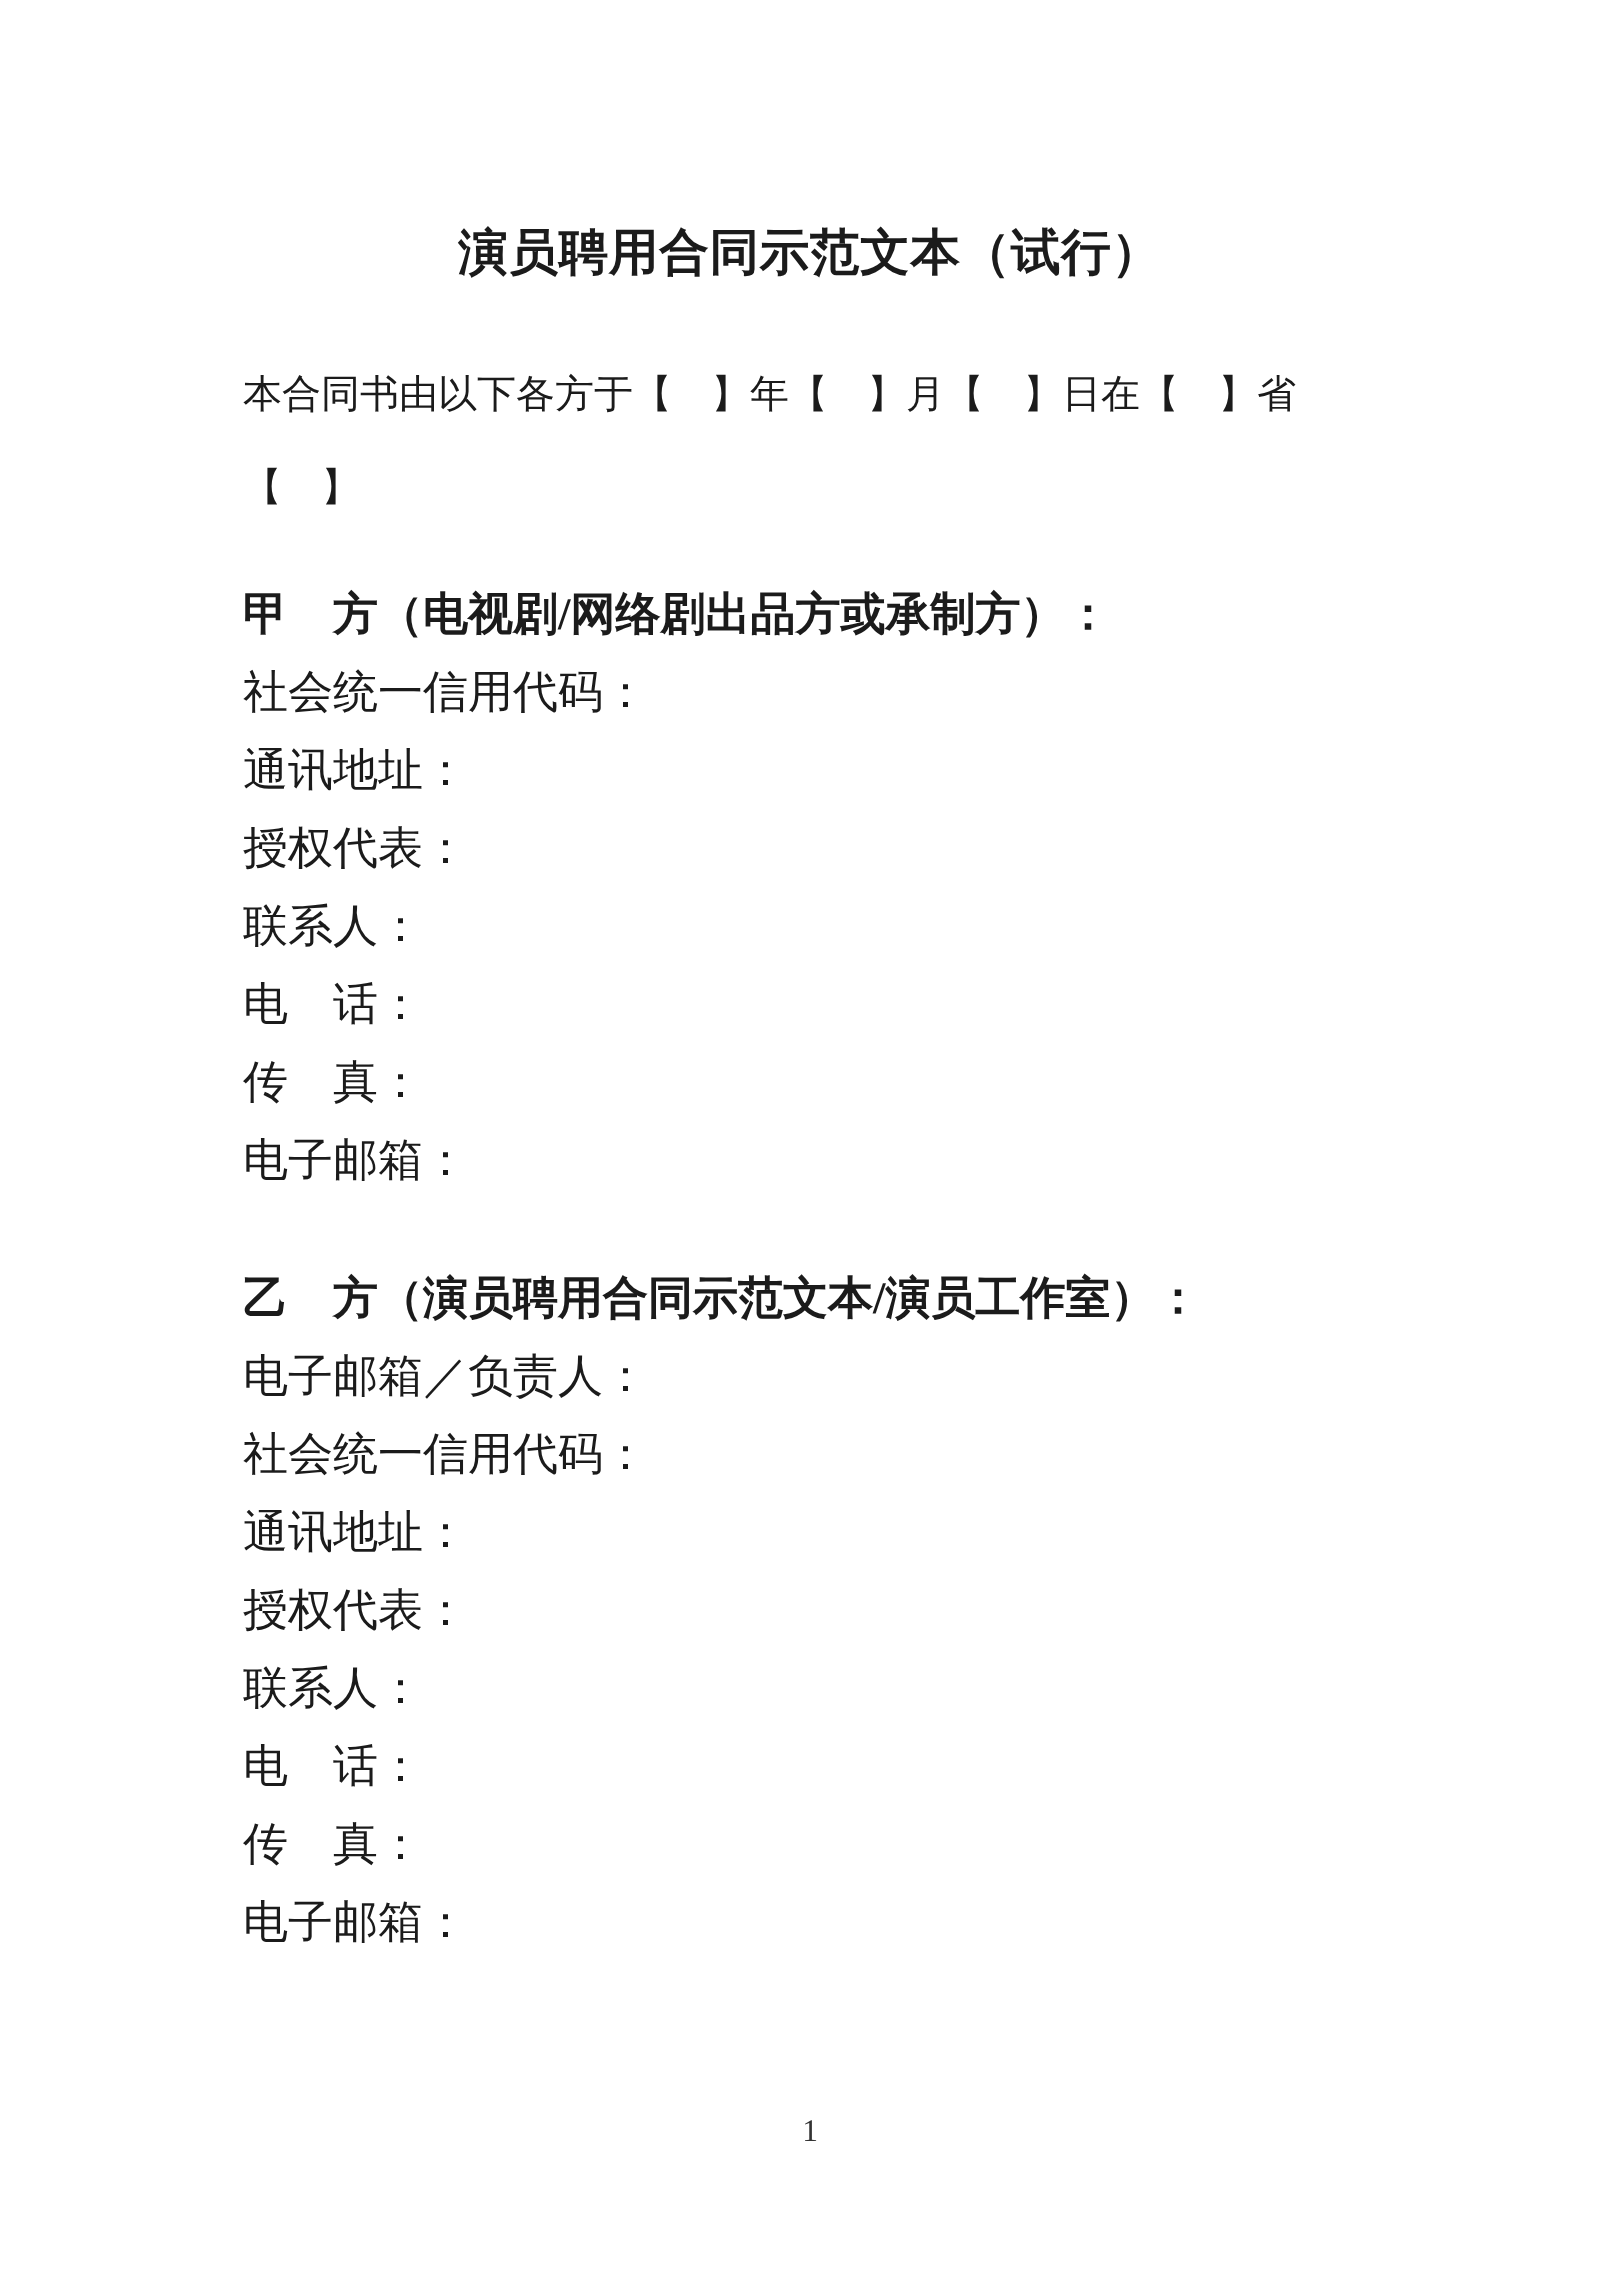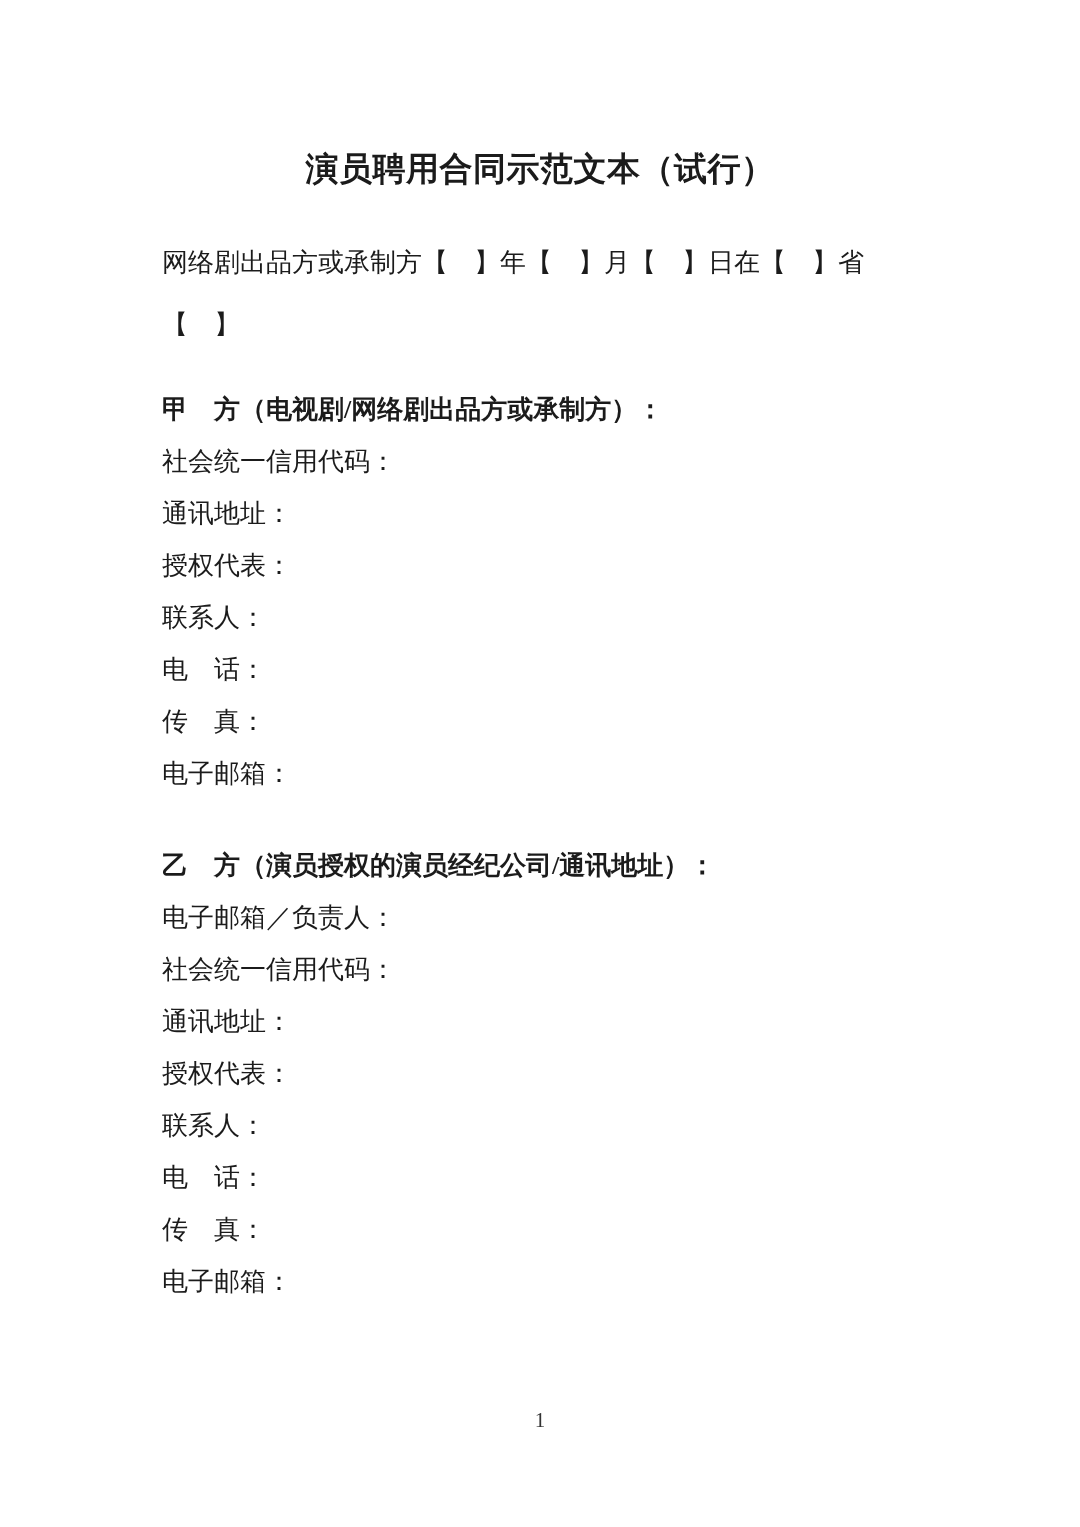--- a/index.html
+++ b/index.html
@@ -29,21 +29,21 @@
     margin: 43px 150px 0 162px;
     font-size: 26px;
     line-height: 62px;
     font-weight: normal;
   }
   .intro-line {
     white-space: pre-wrap;
   }
   .section {
     margin: 28px 150px 0 162px;
-    font-size: 26px;
+    font-size: 30px;
   }
   .section-b {
     margin-top: 40px;
   }
   .section-header {
     font-weight: bold;
     line-height: 52px;
     white-space: pre-wrap;
   }
   .field {
@@ -62,36 +62,36 @@
   }
 </style>
 </head>
 <body>
 
 <div class="page">
 
   <h1 class="title">演员聘用合同示范文本（试行）</h1>
 
   <div class="intro">
-    <div class="intro-line">网络剧出品方或承制方【　】年【　】月【　】日在【　】省【　】</div>
+    <div class="intro-line">本合同书由以下各方于【　】年【　】月【　】日在【　】省【　】</div>
   </div>
 
   <div class="section">
     <div class="section-header">甲　方（电视剧/网络剧出品方或承制方）：</div>
     <div class="field">社会统一信用代码：</div>
     <div class="field">通讯地址：</div>
     <div class="field">授权代表：</div>
     <div class="field">联系人：</div>
     <div class="field">电　话：</div>
     <div class="field">传　真：</div>
     <div class="field">电子邮箱：</div>
   </div>
 
   <div class="section section-b">
-    <div class="section-header">乙　方（演员授权的演员经纪公司/通讯地址）：</div>
+    <div class="section-header">乙　方（演员聘用合同示范文本/演员工作室）：</div>
     <div class="field">电子邮箱／负责人：</div>
     <div class="field">社会统一信用代码：</div>
     <div class="field">通讯地址：</div>
     <div class="field">授权代表：</div>
     <div class="field">联系人：</div>
     <div class="field">电　话：</div>
     <div class="field">传　真：</div>
     <div class="field">电子邮箱：</div>
   </div>
 

